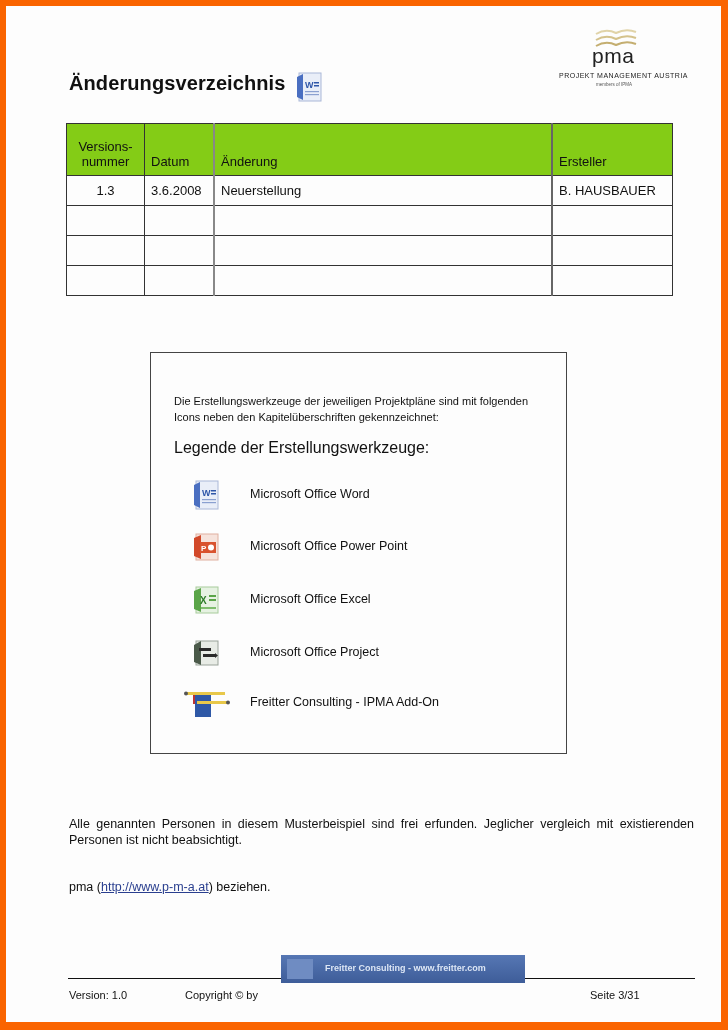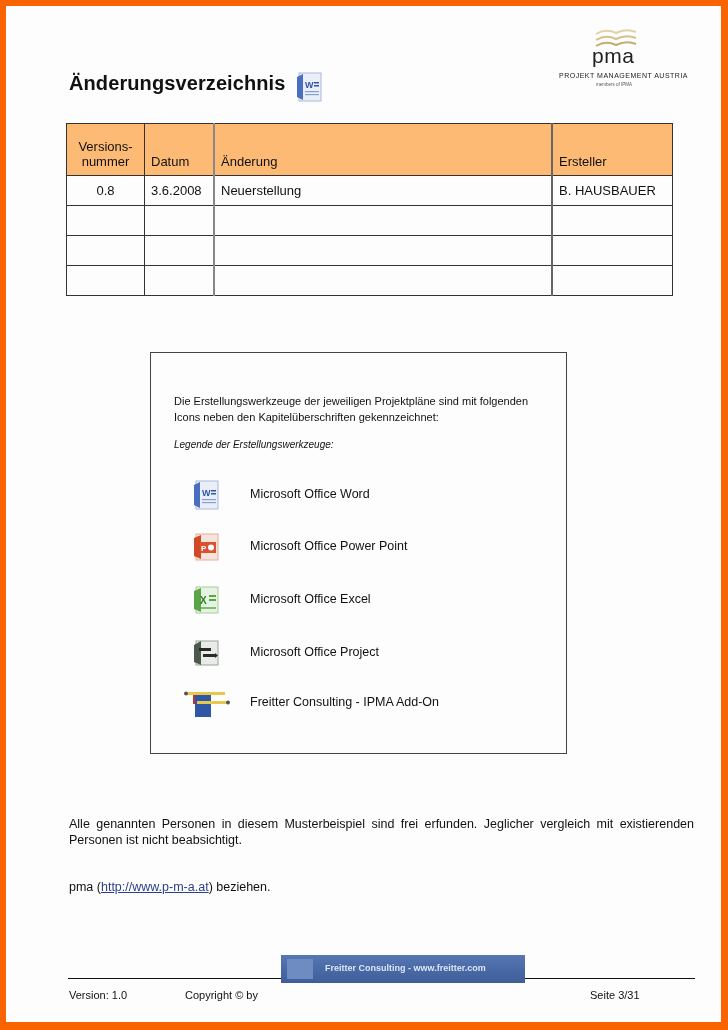--- a/index.html
+++ b/index.html
@@ -24,31 +24,31 @@
 
   .doc-icon { width: 28px; height: 32px; position: absolute; }
 
   table.changes {
     position: absolute; left: 60px; top: 117px;
     border-collapse: collapse; font-size: 13px;
   }
   table.changes td, table.changes th {
     border: 1px solid #333; padding: 0 6px; height: 29px; font-weight: normal;
   }
-  table.changes th { background: #fdba74; height: 45px; vertical-align: bottom; padding-bottom: 6px; text-align: left; }
+  table.changes th { background: #84cc16; height: 45px; vertical-align: bottom; padding-bottom: 6px; text-align: left; }
   table.changes th.c1 { text-align: center; line-height: 15px; }
   table.changes .c3 { border-left: 2px solid #888; }
   table.changes .c4 { border-left: 2px solid #666; }
 
   .legend-box {
     position: absolute; left: 144px; top: 346px; width: 415px; height: 400px;
     border: 1px solid #444; background: #fdfdfd;
   }
   .legend-intro { position: absolute; left: 23px; top: 40px; width: 370px; font-size: 11px; line-height: 16px; }
-  .legend-heading { position: absolute; left: 23px; top: 86px; font-size: 10px; font-style: italic; }
+  .legend-heading { position: absolute; left: 23px; top: 86px; font-size: 16px; }
   .legend-item { position: absolute; left: 36px; height: 32px; width: 350px; }
   .legend-item .lbl { position: absolute; left: 63px; top: 8px; font-size: 12.5px; }
 
   .para { position: absolute; left: 63px; font-size: 12.5px; line-height: 16px; }
   .para.justify { width: 625px; text-align: justify; text-align-last: left; }
   .para a { color: #2a3f8f; text-decoration: underline; }
 
   .footer-rule { position: absolute; left: 62px; top: 972px; width: 627px; height: 1px; background: #111; }
   .footer-text { position: absolute; top: 983px; font-size: 11px; }
   .banner {
@@ -91,21 +91,21 @@
         <tr>
       <th class="c1" style="width:65px;">
         <span>Versions-</span><br>
         <span>nummer</span>
       </th>
       <th style="width:56px;">Datum</th>
       <th class="c3" style="width:324px;">Änderung</th>
       <th class="c4" style="width:107px;margin-left:48px;">Ersteller</th>
     </tr>
     <tr>
-      <td style="text-align:center;">0.8</td>
+      <td style="text-align:center;">1.3</td>
       <td>3.6.2008</td>
       <td class="c3">Neuerstellung</td>
       <td class="c4">B. HAUSBAUER</td>
     </tr>
     <tr>
       <td></td>
       <td></td>
       <td class="c3"></td>
       <td class="c4"></td>
     </tr>

